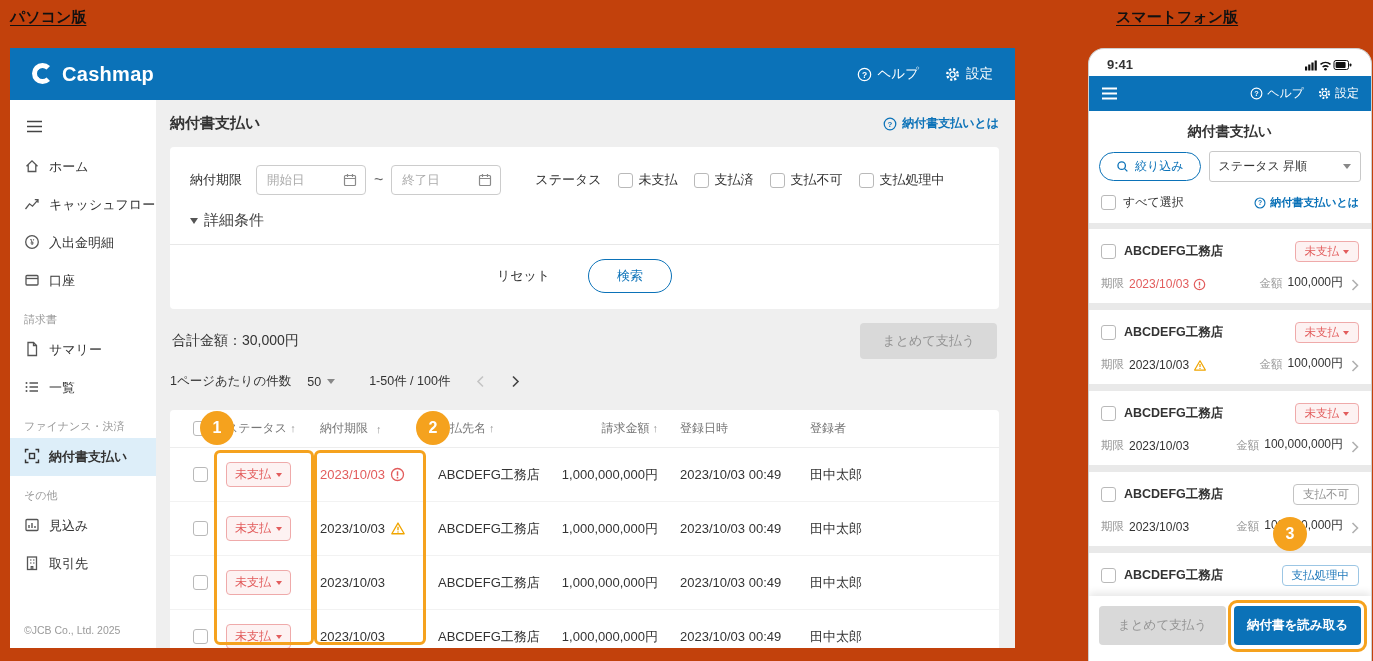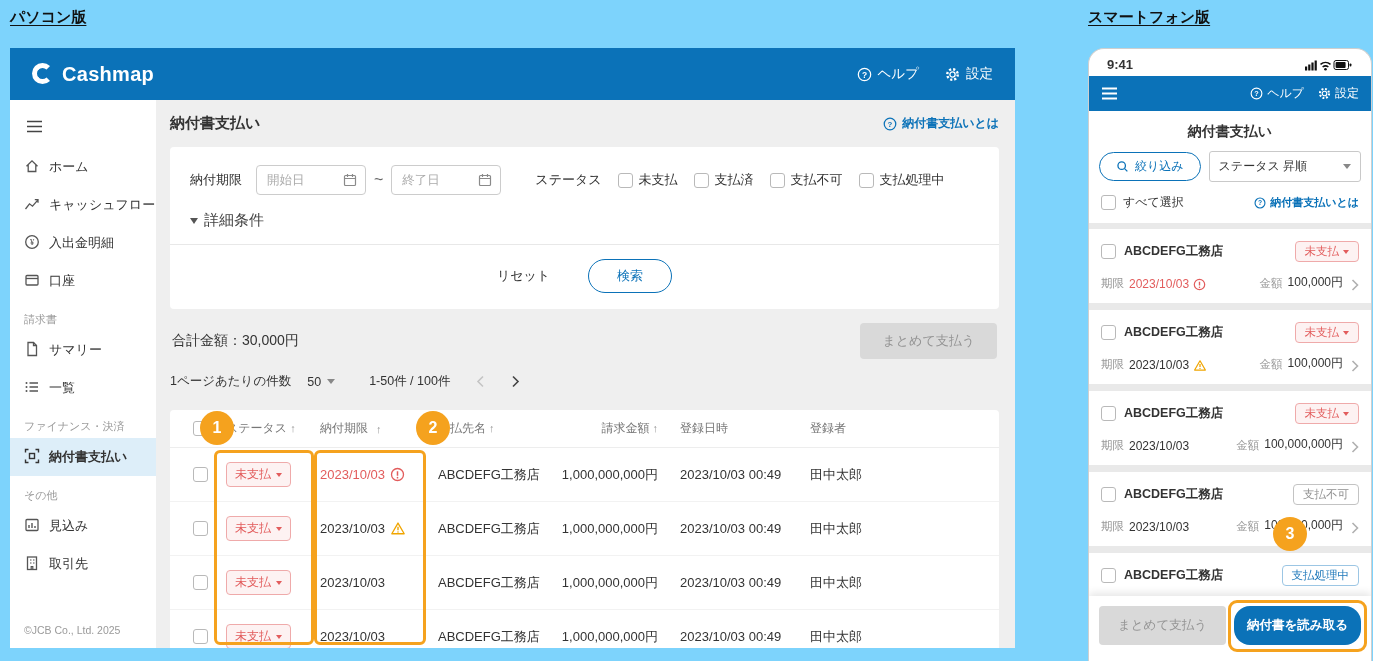--- a/index.html
+++ b/index.html
@@ -1,21 +1,21 @@
 <!DOCTYPE html>
 <html><head>
 <meta charset="utf-8">
 <style>
   *{margin:0;padding:0;box-sizing:border-box;}
   :root{--blue:#0b72b8;--orange:#f5a21e;--red:#e25c5c;--red-bd:#efaaaa;--red-bg:#fdf2f2;--warn:#f0a500;--gray-bg:#efefef;}
   html,body{width:1373px;height:661px;}
   body{font-family:"Liberation Sans","DejaVu Sans",sans-serif;background:#fff;color:#333;}
-  .canvas{position:relative;width:1373px;height:661px;overflow:hidden;background:#7dd3fc;}
+  .canvas{position:relative;width:1373px;height:661px;overflow:hidden;background:#c2410c;}
   .ver-label{position:absolute;top:8px;font-size:15px;font-weight:bold;text-decoration:underline;text-underline-offset:3px;color:#111;}
-  .pc-ver{left:10px;} .sp-ver{left:1088px;}
+  .pc-ver{left:10px;} .sp-ver{left:1116px;}
   .cb{width:15px;height:15px;border:1.5px solid #b9b9b9;border-radius:3px;background:#fff;flex:none;display:inline-block;cursor:pointer;}
 
   
   .pc-app{position:absolute;left:10px;top:48px;width:1005px;height:600px;display:flex;flex-direction:column;overflow:hidden;background:#fff;}
   .pc-header{height:52px;flex:none;background:var(--blue);display:flex;align-items:center;padding:0 22px;color:#fff;}
   .logo{display:flex;align-items:flex-start;gap:9px;}
   .logo-mark{width:21px;height:21px;border-radius:50%;border:5px solid #fff;border-right-color:transparent;}
   .logo-text{font-size:20px;font-weight:bold;letter-spacing:.3px;}
   .hdr-actions{margin-left:auto;display:flex;gap:26px;}
   .hdr-btn{display:flex;align-items:center;gap:6px;font-size:13.5px;color:#fff;cursor:pointer;}
@@ -97,21 +97,21 @@
   .b-unavail{color:#8f8f8f;border-color:#c3c3c3;}
   .b-processing{color:#1e78ba;border-color:#9cc6e4;}
   .sp-c-row2{display:flex;align-items:flex-end;margin-top:12px;font-size:12px;}
   .sp-lab{color:#969696;margin-right:5px;font-size:11.5px;}
   .sp-spacer{flex:1;}
   .sp-chev{margin-left:8px;display:flex;cursor:pointer;}
   .sp-alert{margin-left:4px;display:flex;}
   .sp-footer{position:absolute;left:0;right:0;bottom:0;background:#fff;display:flex;gap:8px;padding:10px 10px 16px;box-shadow:0 -3px 8px rgba(0,0,0,.1);z-index:8;}
   .sp-bulk{flex:1;background:#d9d9d9;color:#949494;border-radius:4px;padding:11px 0;font-size:12.5px;text-align:center;cursor:default;}
   .scan-wrap{flex:1;position:relative;}
-  .sp-scan{background:var(--blue);color:#fff;border-radius:16px;padding:11px 0;font-size:12.5px;font-weight:bold;text-align:center;cursor:pointer;}
+  .sp-scan{background:var(--blue);color:#fff;border-radius:4px;padding:11px 0;font-size:12.5px;font-weight:bold;text-align:center;cursor:pointer;}
   .ann-ring{position:absolute;left:-6px;right:-6px;top:-6px;bottom:-7px;border:3px solid var(--orange);border-radius:9px;pointer-events:none;z-index:9;}
   #circ3{top:406px;right:64px;}
 </style>
 </head>
 <body>
 
 <div class="canvas">
 
   <div class="ver-label pc-ver">パソコン版</div>
   <div class="ver-label sp-ver">スマートフォン版</div>

